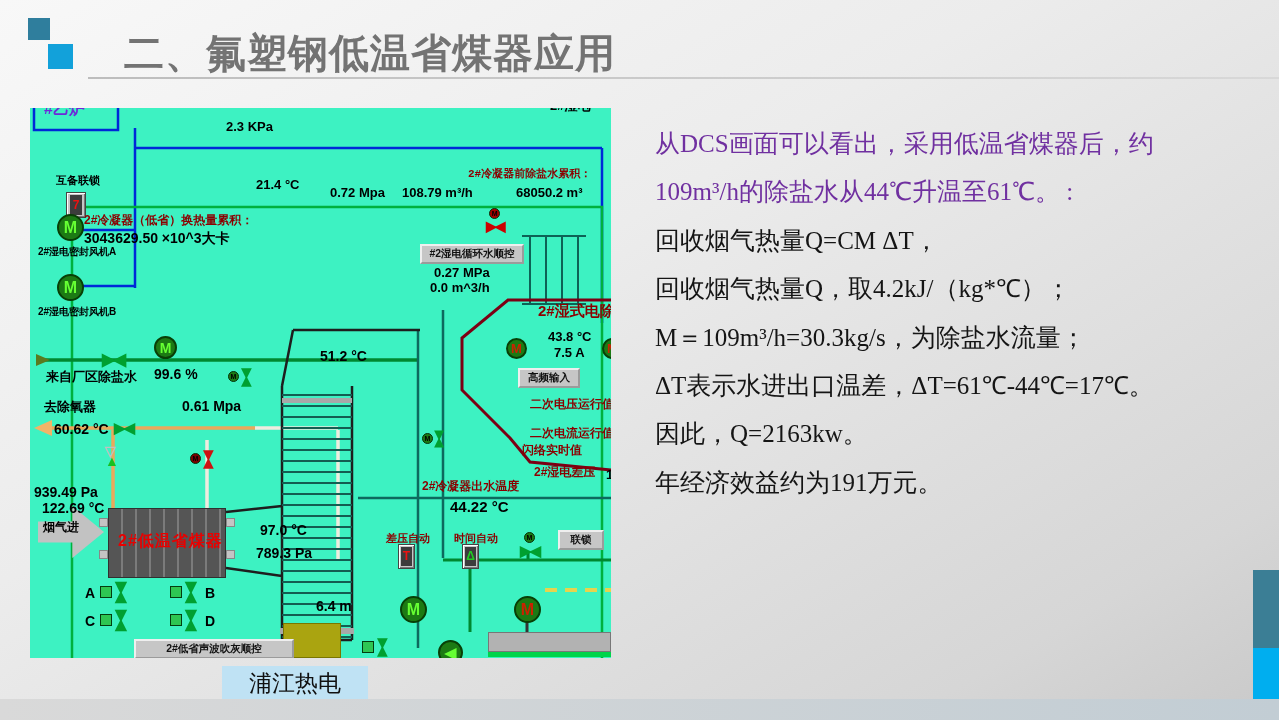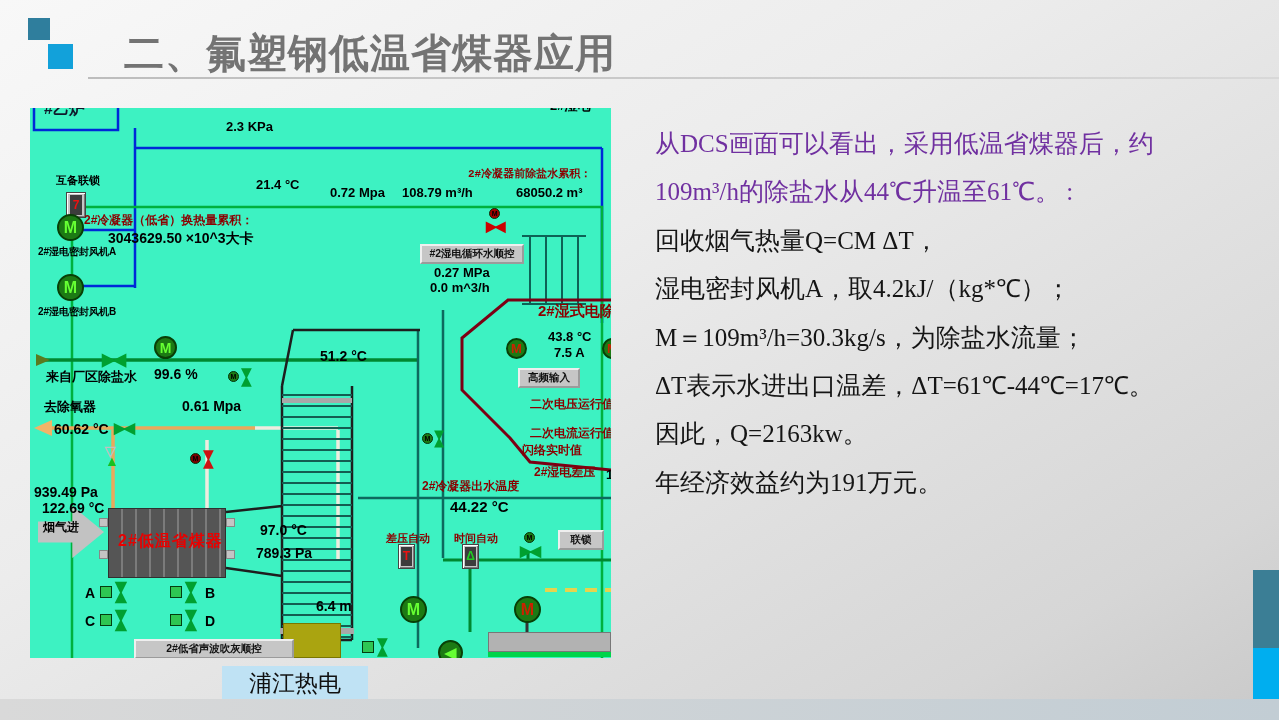--- a/index.html
+++ b/index.html
@@ -22,21 +22,21 @@
   .body-line.purple{color:#7030a0;}
   
   .footer-label{position:absolute;left:222px;top:666px;width:146px;height:34px;background:#bfe2f4;
     display:flex;align-items:center;justify-content:center;font-size:23px;color:#101010;}
   
   .dcs{position:absolute;left:30px;top:108px;width:581px;height:550px;background:#3df2c2;overflow:hidden;}
   .dcs svg{position:absolute;left:0;top:0;z-index:1;}
   .dcs-lb{position:absolute;font-weight:bold;white-space:nowrap;z-index:4;line-height:1.15;}
   .t10{font-size:10px}.t11{font-size:11px}.t12{font-size:12px}.t13{font-size:13px}
   .t14{font-size:14px}.t15{font-size:15px}.t16{font-size:16px}
-  .ck{color:#000}.cr{color:#8b0000}.cp{color:#0f172a}.cred2{color:#e80000;letter-spacing:1px;}
+  .ck{color:#000}.cr{color:#8b0000}.cp{color:#6d28d9}.cred2{color:#e80000;letter-spacing:1px;}
   .dcs-btn{position:absolute;z-index:5;background:#c6c6c6;border:2px outset #efefef;color:#111;
     font:bold 10.5px "Liberation Sans",sans-serif;white-space:nowrap;overflow:hidden;padding:0;}
   .motor{position:absolute;z-index:3;border-radius:50%;background:#1c7a14;border:2px solid #083f06;
     display:flex;align-items:center;justify-content:center;font-weight:bold;box-sizing:border-box;}
   .valve{position:absolute;z-index:3;font-weight:bold;letter-spacing:-2px;line-height:1;}
   .valve-inline{display:inline-block;font-weight:bold;letter-spacing:-2px;line-height:1;}
   .symwrap{position:absolute;z-index:3;display:flex;align-items:center;}
   .symcol{position:absolute;z-index:3;display:flex;flex-direction:column;align-items:center;}
   .minim{width:11px;height:11px;border-radius:50%;border:1px solid #04320a;color:#000;
     font:bold 7px "Liberation Sans",sans-serif;display:flex;align-items:center;justify-content:center;box-sizing:border-box;}
@@ -113,21 +113,21 @@
     <div class="dcs-lb t11 ck" style="left: 26px; top: 66px;">互备联锁</div>
     <div class="dcs-lb t13 ck" style="left: 196px; top: 12px;">2.3 KPa</div>
     <div class="dcs-lb t10 ck" style="left: 8px; top: 138px;">2#湿电密封风机A</div>
     <div class="dcs-lb t10 ck" style="left: 8px; top: 198px;">2#湿电密封风机B</div>
     <div class="dcs-lb t13 ck" style="left: 226px; top: 70px;">21.4 °C</div>
     <div class="dcs-lb t13 ck" style="left: 300px; top: 78px;">0.72 Mpa</div>
     <div class="dcs-lb t13 ck" style="left: 372px; top: 78px;">108.79 m³/h</div>
     <div class="dcs-lb t11 cr" style="left: 438px; top: 60px; font-family: Liberation Mono, monospace;">2#冷凝器前除盐水累积：</div>
     <div class="dcs-lb t13 ck" style="left: 486px; top: 78px;">68050.2 m³</div>
     <div class="dcs-lb t12 cr" style="left: 54px; top: 106px;">2#冷凝器（低省）换热量累积：</div>
-    <div class="dcs-lb t14 ck" style="left: 54px; top: 122px; margin-left: 24px;">3043629.50 ×10^3大卡</div>
+    <div class="dcs-lb t14 ck" style="left: 54px; top: 122px;">3043629.50 ×10^3大卡</div>
     <div class="dcs-lb t13 ck" style="left: 404px; top: 158px;">0.27 MPa</div>
     <div class="dcs-lb t13 ck" style="left: 400px; top: 173px;">0.0 m^3/h</div>
     <div class="dcs-lb t14 ck" style="left: 290px; top: 240px;">51.2 °C</div>
     <div class="dcs-lb t13 ck" style="left: 16px; top: 262px;">来自厂区除盐水</div>
     <div class="dcs-lb t14 ck" style="left: 124px; top: 258px;">99.6 %</div>
     <div class="dcs-lb t13 ck" style="left: 14px; top: 292px;">去除氧器</div>
     <div class="dcs-lb t14 ck" style="left: 152px; top: 290px;">0.61 Mpa</div>
     <div class="dcs-lb t14 ck" style="left: 24px; top: 313px;">60.62 °C</div>
     <div class="dcs-lb t15 cr" style="left: 508px; top: 194px;">2#湿式电除尘器</div>
     <div class="dcs-lb t13 ck" style="left: 518px; top: 222px;">43.8 °C</div>
@@ -218,21 +218,21 @@
     <div class="symwrap" style="left: 332px; top: 532px;">
       <span class="boxsq"></span>
       <span class="valve-inline" style="font-size: 13px; color: rgb(0, 160, 48); transform: rotate(90deg);">▶◀</span>
     </div>
   </div>
 
 <div class="body-text">
     <div class="body-line purple">从DCS画面可以看出，采用低温省煤器后，约</div>
     <div class="body-line purple">109m³/h的除盐水从44℃升温至61℃。 :</div>
     <div class="body-line">回收烟气热量Q=CM ΔT，</div>
-    <div class="body-line">湿电密封风机A，取4.2kJ/（kg*℃）；</div>
+    <div class="body-line">回收烟气热量Q，取4.2kJ/（kg*℃）；</div>
     <div class="body-line">M＝109m³/h=30.3kg/s，为除盐水流量；</div>
     <div class="body-line">ΔT表示水进出口温差，ΔT=61℃-44℃=17℃。</div>
     <div class="body-line">因此，Q=2163kw。</div>
     <div class="body-line">年经济效益约为191万元。</div>
   </div>
 
 <div class="footer-label">浦江热电</div>
 
 <div class="bar-teal"></div>
 <div class="bar-blue"></div>

